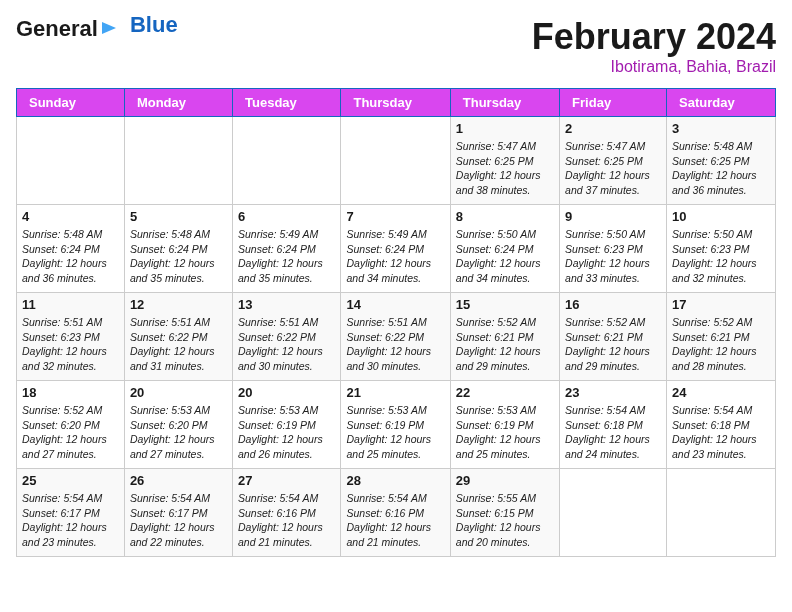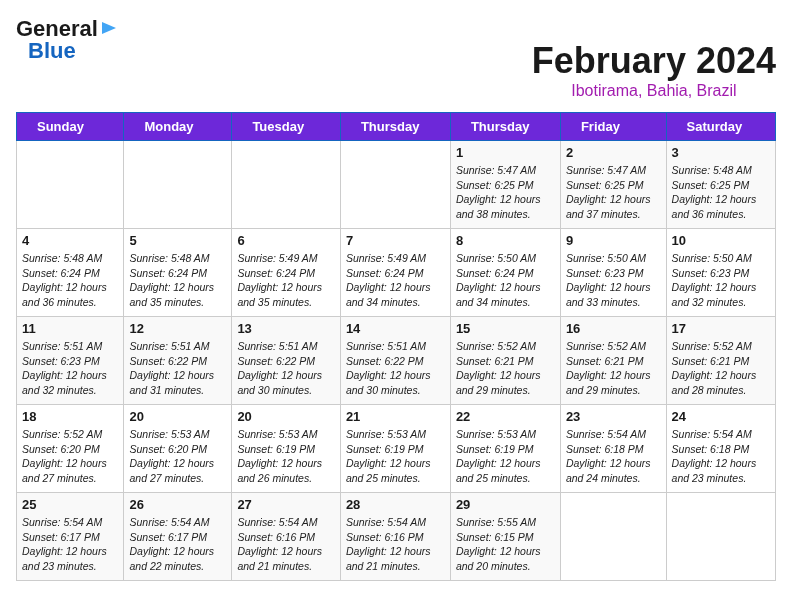--- a/index.html
+++ b/index.html
@@ -11,45 +11,44 @@
       padding: 16px;
     }
     .header {
       display: flex;
       justify-content: space-between;
       align-items: flex-start;
       margin-bottom: 12px;
     }
     .logo {
       display: flex;
-      flex-direction: column;
+      flex-direction: row;
       align-items: flex-start;
     }
     .title-block {
-      text-align: center;
-      margin-top: 24px;
+      text-align: right;
     }
     .month-year {
       font-size: 36px;
       font-weight: bold;
       color: #1a1a1a;
     }
     .location {
       font-size: 16px;
       color: #a21caf;
     }
     table {
       width: 100%;
       border-collapse: collapse;
       font-size: 11px;
     }
     thead tr th {
-      background-color: #6d28d9;
+      background-color: #d946ef;
       color: #fff;
-      padding: 6px 20px;
+      padding: 6px 12px;
       text-align: left;
       font-size: 13px;
       font-weight: bold;
       border: 1px solid #1565c0;
     }
     tbody tr td {
       border: 1px solid #ccc;
       vertical-align: top;
       padding: 4px 5px;
       height: 88px;

